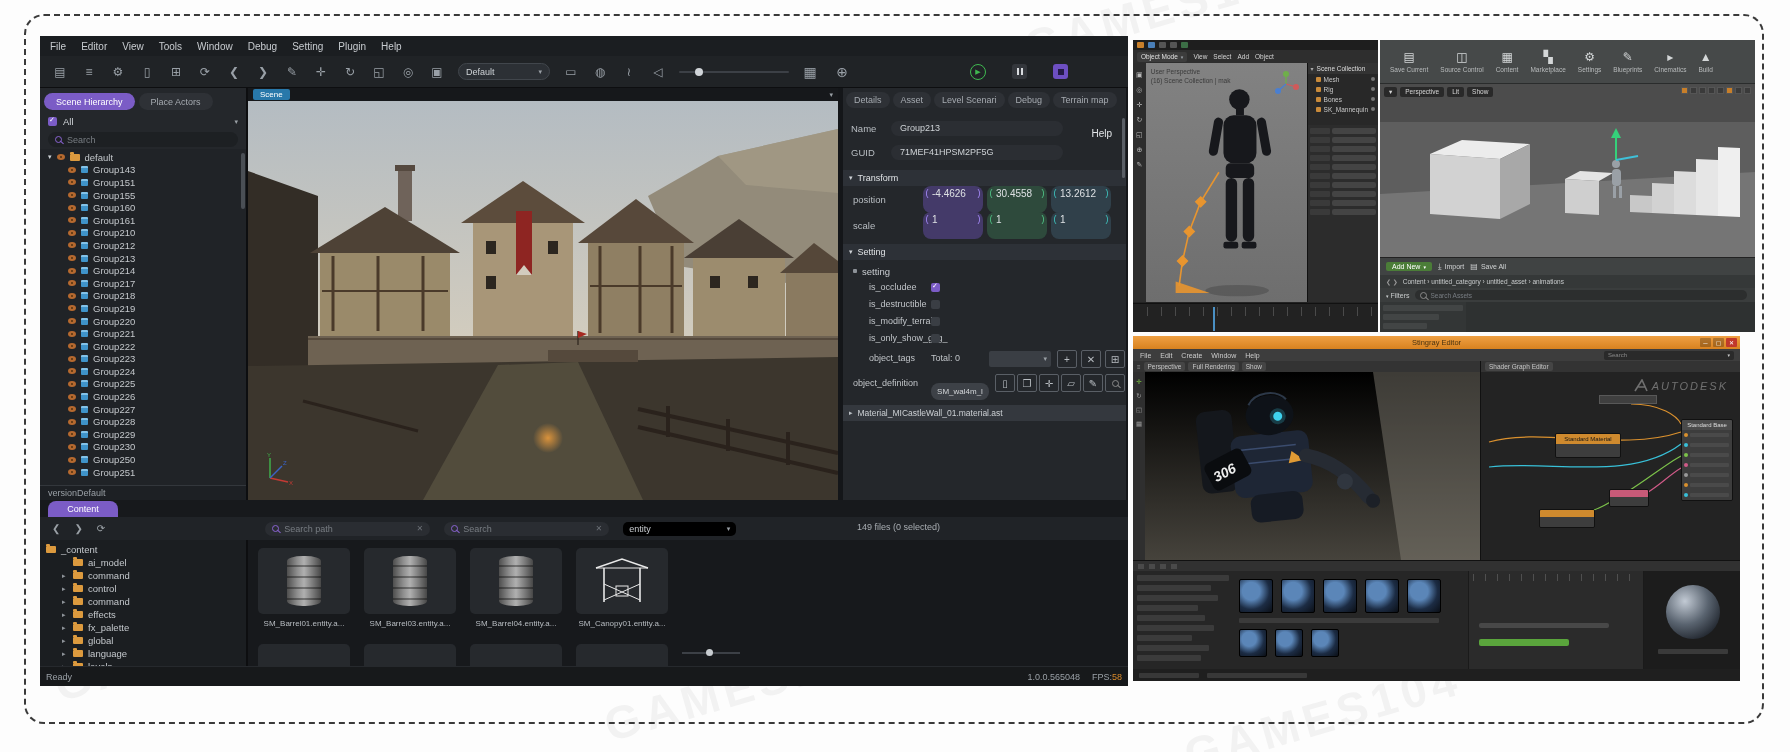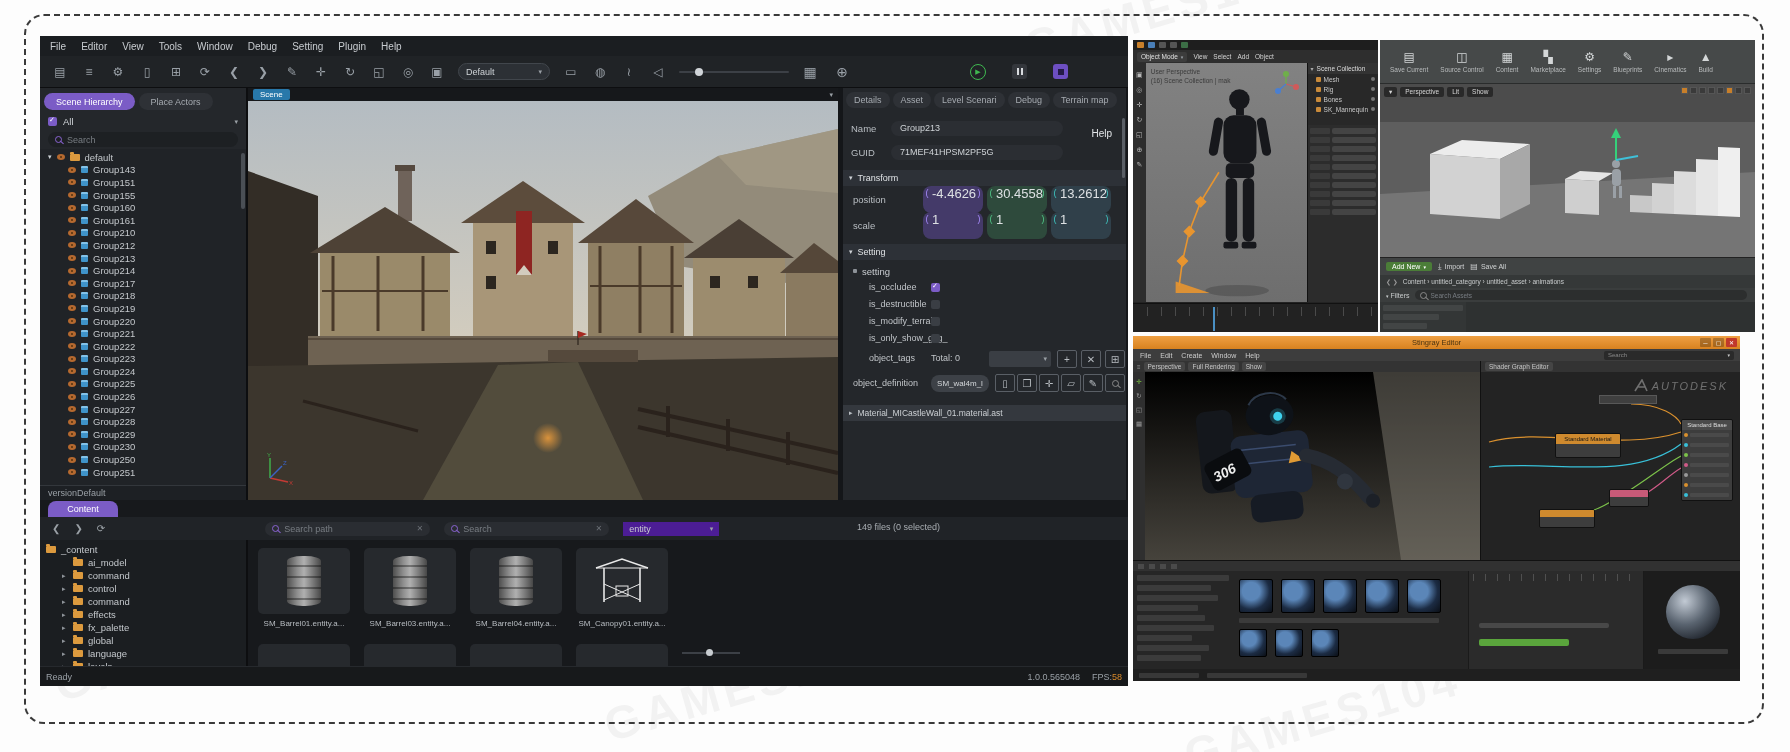--- a/index.html
+++ b/index.html
@@ -81,21 +81,21 @@
   .frow { display:flex; align-items:center; gap:8px; padding-left:8px; height:24px; }
   .flabel { font-size:9.5px; color:#b9bec3; width:32px; flex:none; }
   .finput { width:172px; height:15px; background:#2b2e33; border-radius:8px; font-size:9px; color:#cfd3d7;
             display:flex; align-items:center; padding:0 9px; }
   .applybtn { position:absolute; right:14px; top:40px; font-size:10px; color:#e4e7ea; }
   .sechdr { height:16px; background:#2d3137; display:flex; align-items:center; gap:5px; padding-left:6px; margin-top:6px; }
   .sechdr .c { font-size:7px; color:#cfd3d7; }
   .sechdr .t { font-size:9px; color:#e0e3e6; }
   .txrow { display:flex; align-items:center; height:26px; padding-left:10px; gap:4px; }
   .txlabel { width:66px; font-size:9.5px; color:#b9bec3; flex:none; }
-  .spin { position:relative; width:60px; height:27px; border-radius:8px; color:#dde0e3; font-size:13px;
+  .spin { position:relative; width:60px; height:27px; border-radius:8px; color:#dde0e3; font-size:10px;
           line-height:15px; padding:0 9px; overflow:hidden; white-space:nowrap; }
   .spin::before { content:"("; position:absolute; left:2.5px; top:0; font-size:9px; }
   .spin::after  { content:")"; position:absolute; right:2.5px; top:0; font-size:9px; }
   .sx { background:#443a69; } .sx::before,.sx::after { color:#a78bfa; }
   .sy { background:#2e4a3c; } .sy::before,.sy::after { color:#52c98a; }
   .sz { background:#30404a; } .sz::before,.sz::after { color:#3ec8c2; }
   .setrow { display:flex; align-items:center; height:16px; padding-left:10px; gap:5px; }
   .bullet { width:4px; height:4px; background:#8d9298; border-radius:1px; flex:none; }
   .setrow .t { font-size:9.5px; color:#c9cdd1; }
   .flagrow { position:relative; height:17px; }
@@ -109,21 +109,21 @@
   .dscroll { position:absolute; right:1px; top:30px; width:3px; height:60px; background:#5a5f66; border-radius:2px; }
 
   
   .cbrowser { height:166px; background:#17191c; position:relative; overflow:hidden; }
   .ctab { position:absolute; left:8px; top:1px; width:70px; height:16px; background:#7b5cc6; color:#fff;
           font-size:9px; border-radius:8px 8px 0 0; display:flex; align-items:center; justify-content:center; }
   .cnav { position:absolute; left:0; top:17px; width:100%; height:23px; background:#202327; display:flex; align-items:center; gap:14px; padding-left:12px; }
   .cnav .nico { font-size:10px; color:#9aa0a6; }
   .cinput { width:165px; height:14px; background:#2a2d32; border-radius:7px; display:flex; align-items:center; gap:5px; padding:0 7px; }
   .cinput .x { margin-left:auto; font-size:8px; color:#6a6f75; }
-  .cdrop { width:96px; height:14px; background:#4c1d95; border-radius:0; display:flex; align-items:center; justify-content:space-between; padding:0 6px; }
+  .cdrop { width:113px; height:14px; background:#000000; border-radius:5px; display:flex; align-items:center; justify-content:space-between; padding:0 6px; }
   .cdrop .t { font-size:9px; color:#c8ccd0; }
   .cinfo { position:absolute; right:188px; top:22px; font-size:9px; color:#a8adb2; }
   .cbody { position:absolute; left:0; top:40px; width:100%; bottom:0; display:flex; }
   .ctree { width:208px; background:#1b1e21; border-right:2px solid #0d0e10; padding-top:3px; }
   .crow { display:flex; align-items:center; gap:5px; height:13px; padding-left:22px; }
   .crow.root { padding-left:6px; }
   .crt { font-size:7px; color:#8d9298; visibility:hidden; width:6px; }
   .crt.on { visibility:visible; }
   .cgrid { flex:1; position:relative; }
   .tilewrap { position:absolute; left:10px; top:8px; display:flex; gap:14px; }
@@ -651,21 +651,21 @@
           <span class="t" style="left:88px; top:6px;">Total: 0</span>
           <span class="abs" style="left:146px; top:4px; width:62px; height:16px; background:#3a3e44; border-radius:2px; display:flex; align-items:center; justify-content:flex-end; padding-right:4px;">
               <span class="caret">▾</span>
             </span>
           <span class="abs iconbtn" style="left:214px; top:3px;">+</span>
           <span class="abs iconbtn" style="left:238px; top:3px;">✕</span>
           <span class="abs iconbtn" style="left:262px; top:3px;">⊞</span>
         </div>
         <div class="flagrow" style="height:26px;">
           <span class="t" style="left:10px; top:7px;">object_definition</span>
-          <span class="abs" style="left:88px; top:4px; width:58px; height:17px; background:#3d4147; border-radius:8px; font-size:8px; color:#d4d7da; display:flex; align-items:center; justify-content:center;">SM_wal4m_l</span>
+          <span class="abs" style="left:88px; top:12px; width:58px; height:17px; background:#3d4147; border-radius:8px; font-size:8px; color:#d4d7da; display:flex; align-items:center; justify-content:center;">SM_wal4m_l</span>
           <span class="abs iconbtn" style="left:152px; top:3px;">▯</span>
           <span class="abs iconbtn" style="left:174px; top:3px;">❐</span>
           <span class="abs iconbtn" style="left:196px; top:3px;">✛</span>
           <span class="abs iconbtn" style="left:218px; top:3px;">▱</span>
           <span class="abs iconbtn" style="left:240px; top:3px;">✎</span>
           <span class="abs iconbtn" style="left:262px; top:3px;">
               <span class="mag gray"></span>
             </span>
         </div>
         <div class="matrow">

